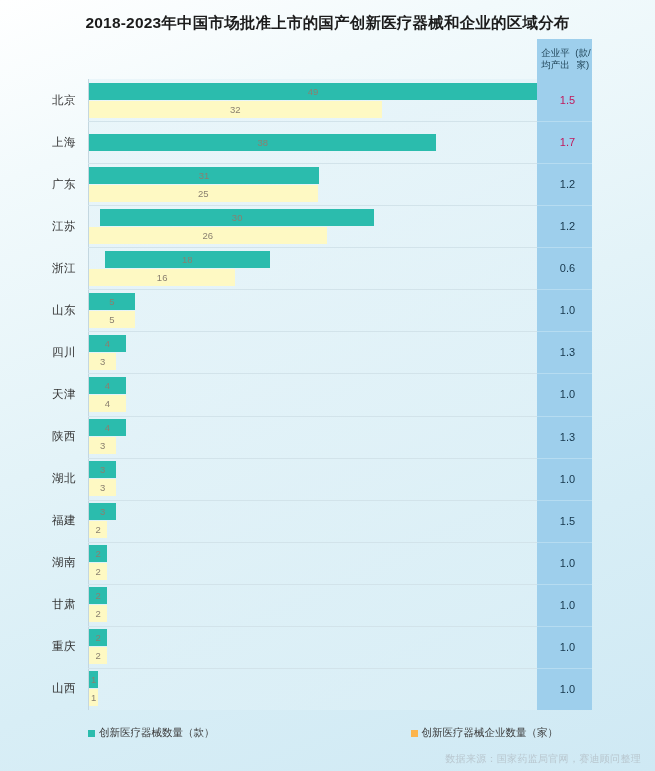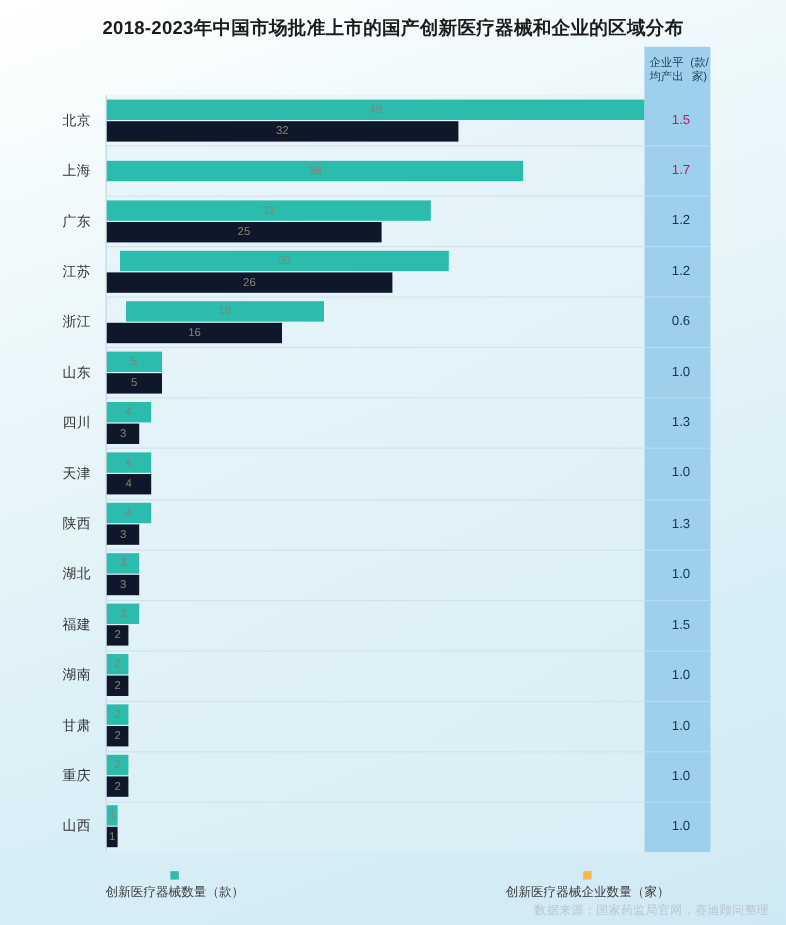--- a/index.html
+++ b/index.html
@@ -130,21 +130,21 @@
     display: flex;
     align-items: center;
     justify-content: center;
     font-size: 9.5px;
     color: #8a8070;
     box-sizing: border-box;
     min-width: 9px;
     position: relative;
   }
   .bar.teal  { background: #2bbcad; }
-  .bar.amber { background: #0f172a; }
+  .bar.amber { background: #fef9c3; }
   .bar-label {
     position: relative;
     top: 0px;
     white-space: nowrap;
   }
 
   .row-value {
     position: absolute;
     left: 537px;
     top: 0;
@@ -178,21 +178,20 @@
     display: flex;
     justify-content: space-between;
     align-items: center;
   }
   .legend-item {
     display: flex;
     align-items: center;
     gap: 4px;
     font-size: 10.5px;
     color: #3b3b3b;
-    flex-direction: column;
   }
   .legend-swatch {
     width: 7px;
     height: 7px;
     display: inline-block;
   }
   .legend-swatch.teal  { background: #2bbcad; }
   .legend-swatch.amber { background: #fcb44c; }
 
   
@@ -244,21 +243,21 @@
           <span class="bar-label">38</span>
         </div>
       </div>
       <div class="row-value hl">1.7</div>
     </div>
     <div class="row">
       <div class="grid-line"></div>
       <div class="row-value-sep"></div>
       <div class="row-label">广东</div>
       <div class="bars">
-        <div class="bar teal" style="width: 270px;">
+        <div class="bar teal" style="width: 230px;">
           <span class="bar-label">31</span>
         </div>
         <div class="bar amber" style="width: 228.571px;">
           <span class="bar-label">25</span>
         </div>
       </div>
       <div class="row-value">1.2</div>
     </div>
     <div class="row">
       <div class="grid-line"></div>

